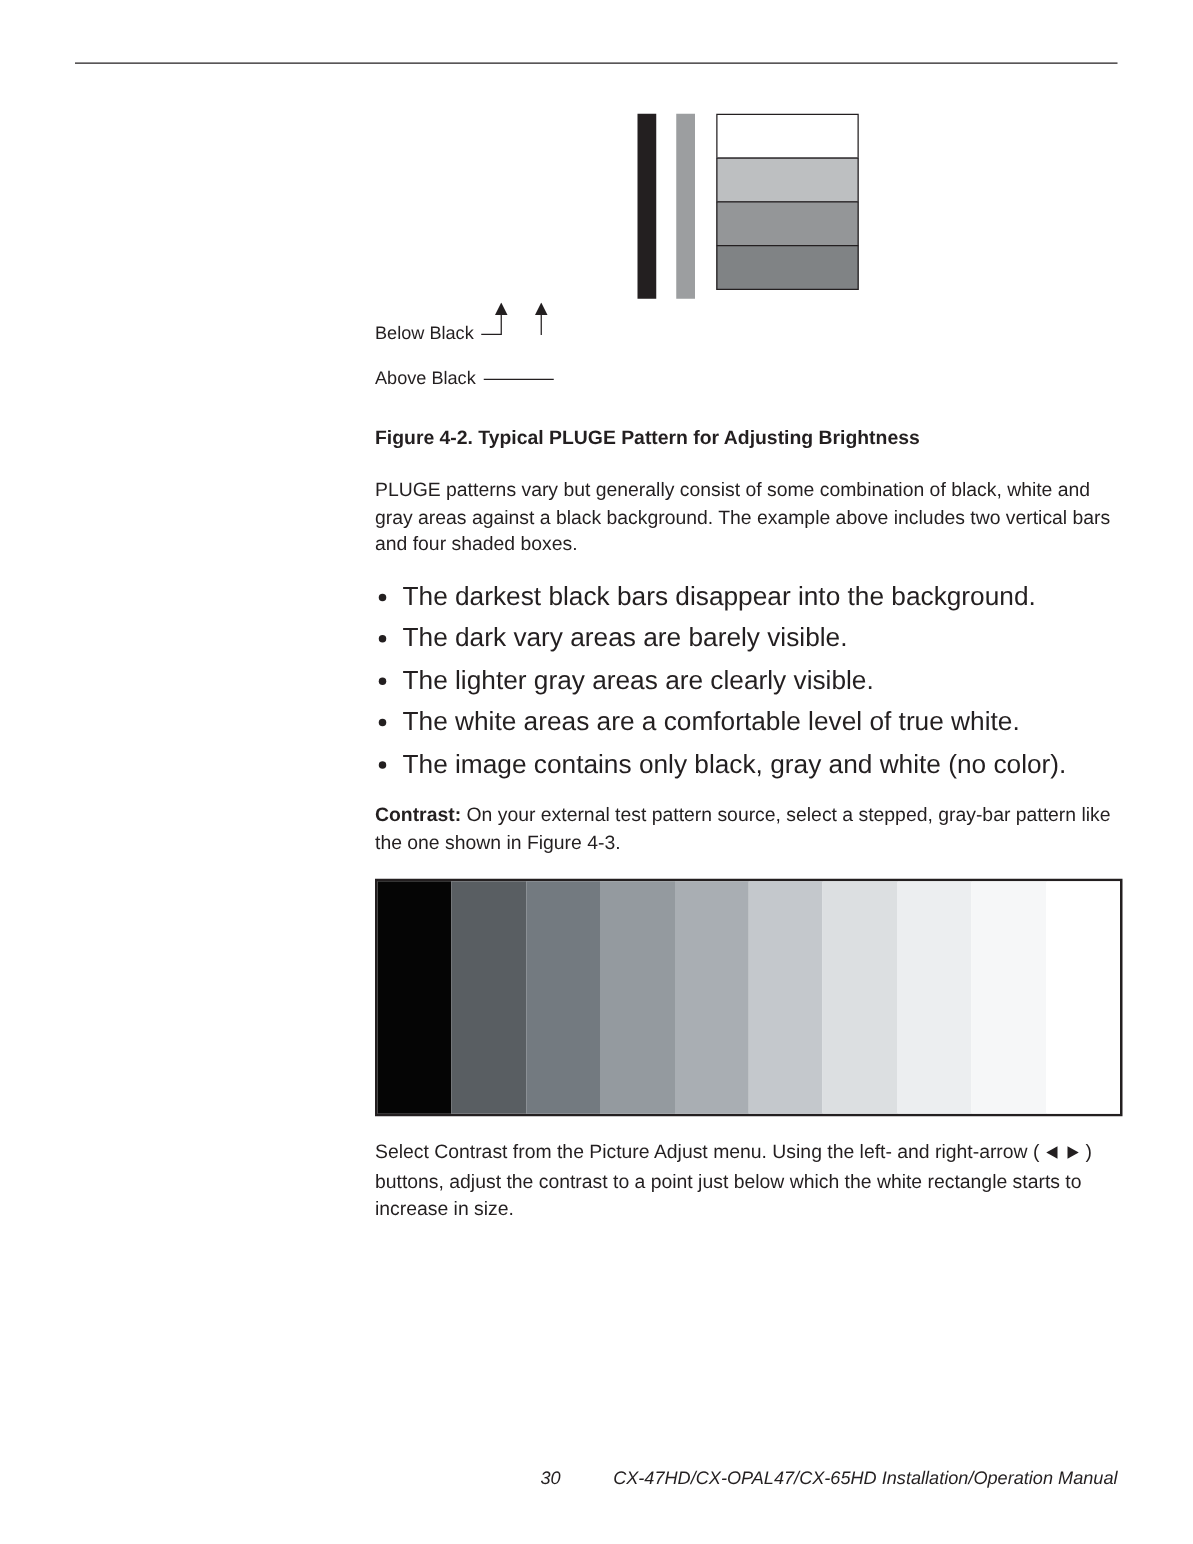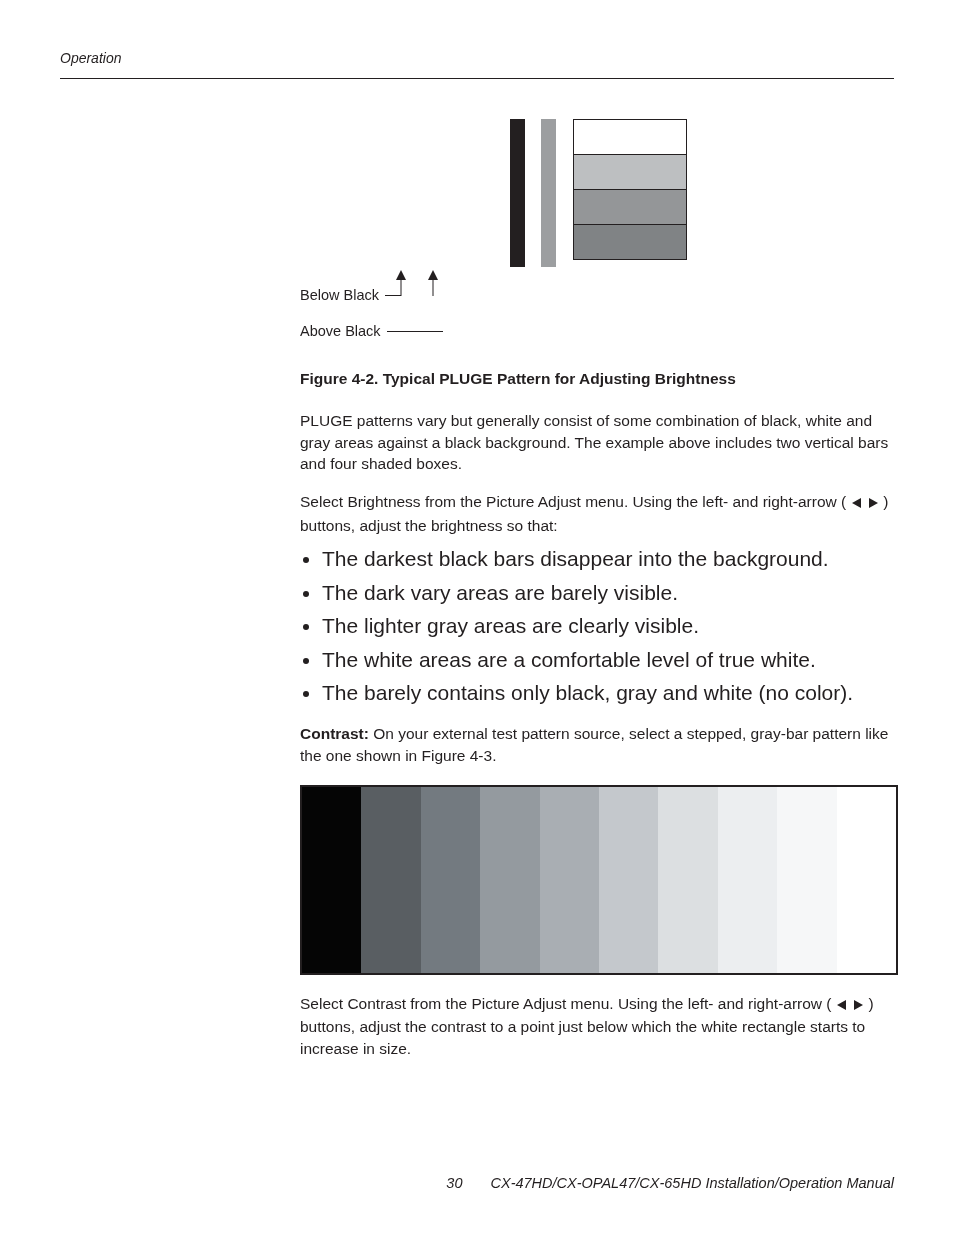--- a/index.html
+++ b/index.html
@@ -18,31 +18,30 @@
   .callout-label { font-size: 14.5px; color: #231f20; white-space: nowrap; }
   .callout-line { height: 1px; background: #231f20; flex: 0 0 auto; }
   .fig-caption { font-weight: bold; font-size: 15.5px; margin: 14px 0 22px 0; }
   .body-p { font-size: 15.5px; line-height: 1.4; margin-bottom: 16px; }
   .body-p.tight { margin-bottom: 8px; }
   .arrow-glyph { display: inline-block; vertical-align: -2px; }
   ul.bullets { list-style: disc; margin: 0 0 16px 22px; }
   ul.bullets li { font-size: 21px; line-height: 1.4; margin: 4px 0; }
   .graybar-fig { width: 598px; height: 190px; border: 2px solid #231f20; display: flex; margin: 18px 0 18px 0; }
   .graybar-cell { flex: 1 1 0; }
-  .footer { position: absolute; bottom: 44px; right: 60px; left: 60px; display: flex; justify-content: flex-end; font-style: italic; font-size: 14.5px; gap: 28px; }
+  .footer { position: absolute; bottom: 44px; right: 60px; left: 60px; display: flex; justify-content: flex-end; font-style: italic; font-size: 14.5px; gap: 42px; }
   .footer .pn { flex: 0 0 auto; }
   .footer .ft { flex: 0 0 auto; }
   svg.arrowhead { display: block; }
 </style>
 </head>
 <body>
 
 <div class="page">
 
-  <div class="running-head">Operation</div>
   <hr class="rule">
 
   <div class="content">
 
     <div class="pluge-fig">
       <div class="pluge-bar" style="left:105px;width:15px;background:#231f20;"></div>
       <div class="pluge-bar" style="left:136px;width:15px;background:#9c9ea0;"></div>
       <div class="shade-stack">
         <div class="shade-row" style="background:#ffffff;"></div>
         <div class="shade-row" style="background:#bdbfc1;"></div>
@@ -67,41 +66,27 @@
       <div class="callout-row">
         <span class="callout-label">Above Black</span>
         <span class="callout-line" style="width:56px;margin-left:6px;"></span>
       </div>
     </div>
 
     <p class="fig-caption">Figure 4-2. Typical PLUGE Pattern for Adjusting Brightness</p>
 
     <p class="body-p">PLUGE patterns vary but generally consist of some combination of black, white and gray areas against a black background. The example above includes two vertical bars and four shaded boxes.</p>
 
-    <p class="body-p tight">
-      <span>Select Brightness from the Picture Adjust menu. Using the left- and right-arrow (</span>
-      <span class="arrow-glyph">
-        <svg width="12" height="12">
-            <polygon points="10,1 10,11 1,6" fill="#231f20"></polygon>
-          </svg>
-      </span>
-      <span class="arrow-glyph">
-        <svg width="12" height="12">
-            <polygon points="2,1 2,11 11,6" fill="#231f20"></polygon>
-          </svg>
-      </span>
-      <span>) buttons, adjust the brightness so that:</span>
-    </p>
 
     <ul class="bullets">
       <li>The darkest black bars disappear into the background.</li>
       <li>The dark vary areas are barely visible.</li>
       <li>The lighter gray areas are clearly visible.</li>
       <li>The white areas are a comfortable level of true white.</li>
-      <li>The barely contains only black, gray and white (no color).</li>
+      <li>The image contains only black, gray and white (no color).</li>
     </ul>
 
     <p class="body-p">
       <b>Contrast:</b><span> On your external test pattern source, select a stepped, gray-bar pattern like the one shown in Figure 4-3.</span>
     </p>
 
     <div class="graybar-fig">
       <div class="graybar-cell" style="background:#050505;"></div>
       <div class="graybar-cell" style="background:#595e62;"></div>
       <div class="graybar-cell" style="background:#737a80;"></div>

